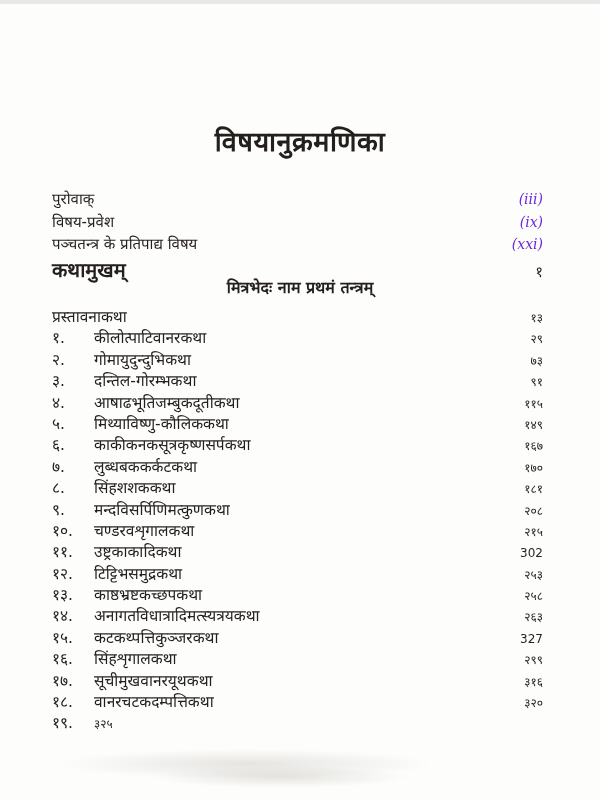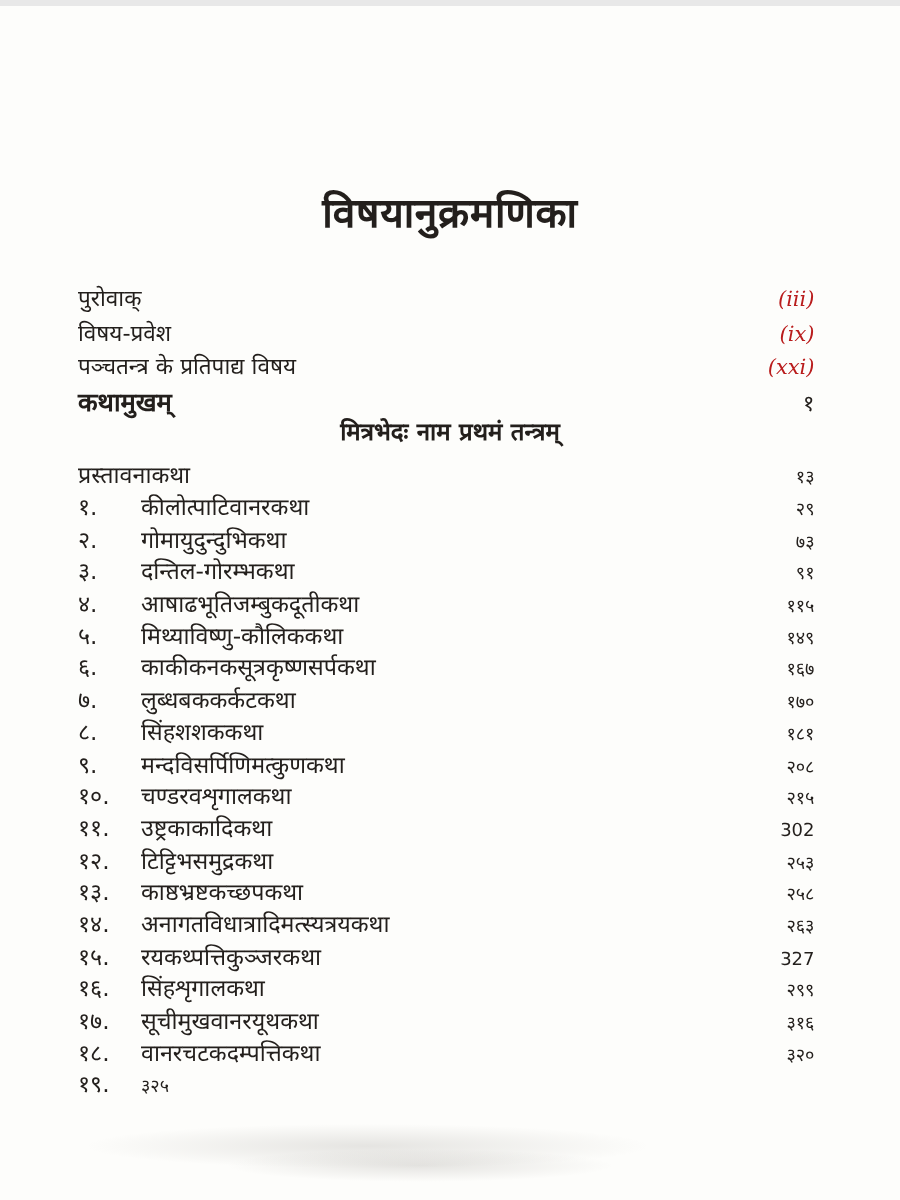--- a/index.html
+++ b/index.html
@@ -34,26 +34,26 @@
     right: 57px;
   }
   .fm-row {
     display: flex;
     justify-content: space-between;
     align-items: baseline;
     height: 22.5px;
     font-size: 15px;
   }
   .fm-label { white-space: nowrap; }
-  .fm-row.bold .fm-label { font-weight: bold; font-size: 17px; text-align: center; }
+  .fm-row.bold .fm-label { font-weight: bold; font-size: 20px; text-align: center; }
   .fm-page-roman {
     font-family: "DejaVu Serif", serif;
     font-style: italic;
     font-size: 14px;
-    color: #b91c1c;
+    color: #6d28d9;
   }
   .fm-page-dev { font-size: 15px; }
   .section-heading {
     position: absolute;
     top: 272px;
     left: 0;
     right: 0;
     text-align: center;
     font-size: 16px;
     font-weight: bold;
@@ -191,21 +191,21 @@
       <span class="toc-label">काष्ठभ्रष्टकच्छपकथा</span>
       <span class="toc-page">२५८</span>
     </div>
     <div class="toc-row">
       <span class="toc-num">१४.</span>
       <span class="toc-label">अनागतविधात्रादिमत्स्यत्रयकथा</span>
       <span class="toc-page">२६३</span>
     </div>
     <div class="toc-row">
       <span class="toc-num">१५.</span>
-      <span class="toc-label">रयकथ्पत्तिकुञ्जरकथा</span>
+      <span class="toc-label">कटकथ्पत्तिकुञ्जरकथा</span>
       <span class="toc-page">327</span>
     </div>
     <div class="toc-row">
       <span class="toc-num">१६.</span>
       <span class="toc-label">सिंहशृगालकथा</span>
       <span class="toc-page">२९९</span>
     </div>
     <div class="toc-row">
       <span class="toc-num">१७.</span>
       <span class="toc-label">सूचीमुखवानरयूथकथा</span>

